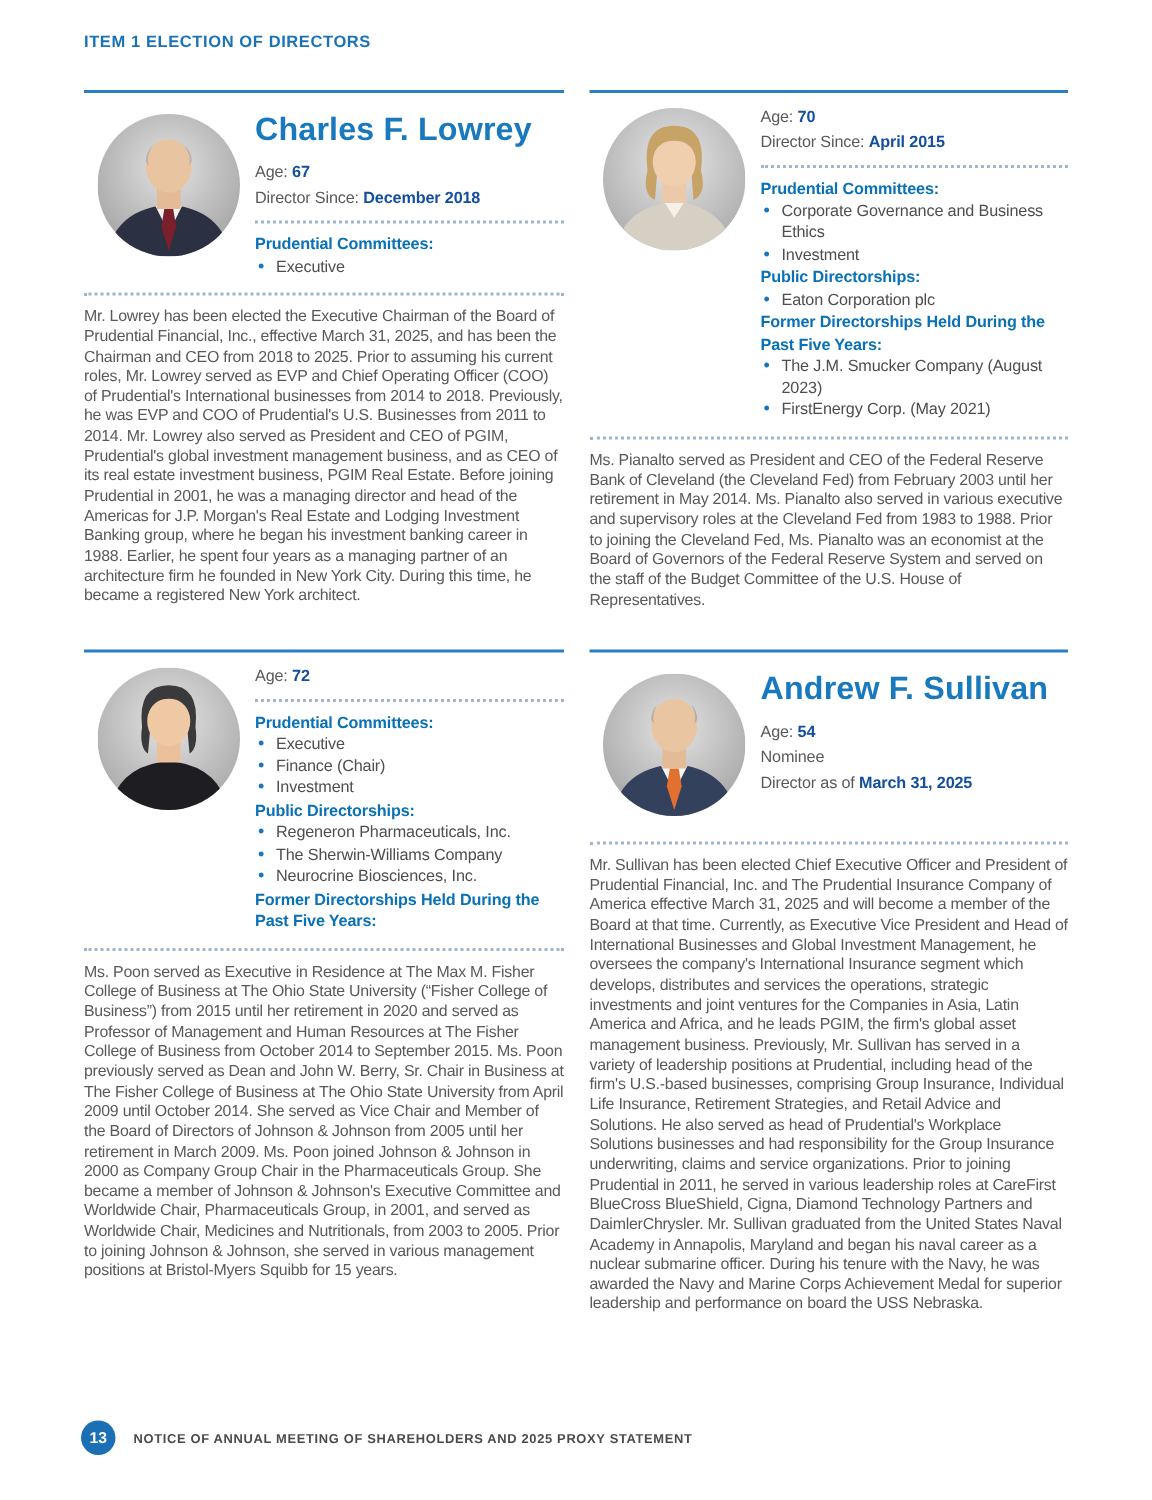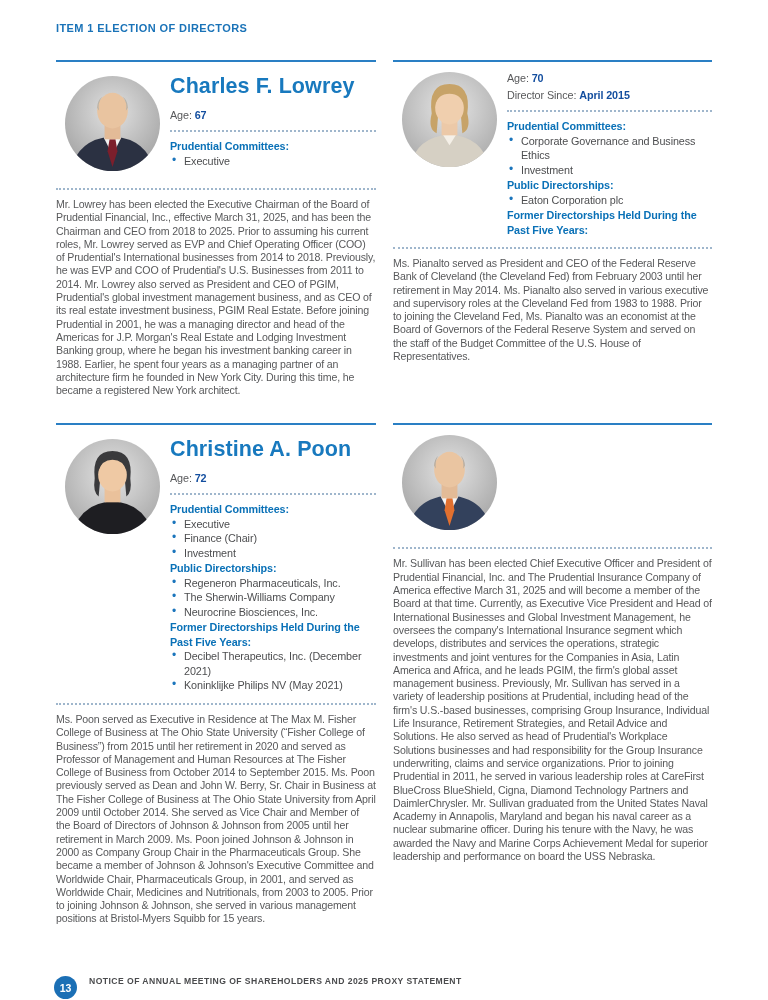--- a/index.html
+++ b/index.html
@@ -65,22 +65,22 @@
     font-size: 12px;
   }
 
   .bio {
     font-size: 10.6px; line-height: 13.3px; color: #58595B;
     letter-spacing: -0.15px;
   }
 
   
   .footer {
-    position: absolute; left: 54px; top: 976px;
-    display: flex; 
+    position: absolute; left: 54px; top: 947px;
+    display: flex; align-items: center;
   }
   .page-num {
     width: 23px; height: 23px; border-radius: 50%;
     background: #1B6FB5; color: #ffffff;
     font-size: 10.5px; font-weight: bold;
     display: flex; align-items: center; justify-content: center;
     letter-spacing: 0;
   }
   .footer-text {
     margin-left: 12px;
@@ -112,20 +112,21 @@
             <path d="M39 62 L48 80 L57 62 Z" fill="#f2f2f2"></path>
             <path d="M45 64 h6 l2 12 -5 16 -5 -16 Z" fill="#7c1f2c"></path>
             <rect x="40" y="46" width="16" height="18" fill="#e3bb97"></rect>
             <ellipse cx="48" cy="35" rx="15.5" ry="18" fill="#e9c4a0"></ellipse>
             <path d="M32.5 32 q0-7 5-11 q-5 7 -3 14 Z M63.5 32 q0-7 -5-11 q5 7 3 14 Z" fill="#b9b3a8"></path>
           </svg>
         </div>
         <div class="info">
           <h2 class="name">Charles F. Lowrey</h2>
           <div class="meta"><span class="lbl">Age:</span> <span class="val">67</span></div>
+          <div class="meta"><span class="lbl">Director Since:</span> <span class="val">December 2018</span></div>
           <div class="dotted sep-inline"></div>
           <div class="sec-heading">Prudential Committees:</div>
           <ul class="bullets">
             <li>Executive</li>
           </ul>
         </div>
       </div>
       <div class="dotted sep-full"></div>
       <p class="bio">Mr. Lowrey has been elected the Executive Chairman of the Board of Prudential Financial, Inc., effective March 31, 2025, and has been the Chairman and CEO from 2018 to 2025. Prior to assuming his current roles, Mr. Lowrey served as EVP and Chief Operating Officer (COO) of Prudential's International businesses from 2014 to 2018. Previously, he was EVP and COO of Prudential's U.S. Businesses from 2011 to 2014. Mr. Lowrey also served as President and CEO of PGIM, Prudential's global investment management business, and as CEO of its real estate investment business, PGIM Real Estate. Before joining Prudential in 2001, he was a managing director and head of the Americas for J.P. Morgan's Real Estate and Lodging Investment Banking group, where he began his investment banking career in 1988. Earlier, he spent four years as a managing partner of an architecture firm he founded in New York City. During this time, he became a registered New York architect.</p>
     </section>
@@ -156,20 +157,24 @@
           <div class="sec-heading">Prudential Committees:</div>
           <ul class="bullets">
             <li>Corporate Governance and Business Ethics</li>
             <li>Investment</li>
           </ul>
           <div class="sec-heading">Public Directorships:</div>
           <ul class="bullets">
             <li>Eaton Corporation plc</li>
           </ul>
           <div class="sec-heading">Former Directorships Held During the Past Five Years:</div>
+          <ul class="bullets">
+            <li>The J.M. Smucker Company (August 2023)</li>
+            <li>FirstEnergy Corp. (May 2021)</li>
+          </ul>
         </div>
       </div>
       <div class="dotted sep-full"></div>
       <p class="bio">Ms. Pianalto served as President and CEO of the Federal Reserve Bank of Cleveland (the Cleveland Fed) from February 2003 until her retirement in May 2014. Ms. Pianalto also served in various executive and supervisory roles at the Cleveland Fed from 1983 to 1988. Prior to joining the Cleveland Fed, Ms. Pianalto was an economist at the Board of Governors of the Federal Reserve System and served on the staff of the Budget Committee of the U.S. House of Representatives.</p>
     </section>
 
     <section class="card">
       <div class="profile">
         <div class="photo">
           <svg viewBox="0 0 96 96">
@@ -181,40 +186,35 @@
               </defs>
             <rect width="96" height="96" fill="url(#bg3)"></rect>
             <path d="M8 96 Q14 66 48 63 Q82 66 88 96 Z" fill="#1e1e22"></path>
             <rect x="40" y="46" width="16" height="18" fill="#eac19b"></rect>
             <path d="M30 40 Q27 12 48 12 Q69 12 66 40 Q68 54 62 58 L60 36 Q60 20 48 20 Q36 20 36 36 L34 58 Q28 54 30 40 Z" fill="#3a3a3c"></path>
             <ellipse cx="48" cy="36" rx="14.5" ry="17" fill="#efc9a4"></ellipse>
             <path d="M33.5 33 Q33.5 17 48 17 Q62.5 17 62.5 33 Q59 21 48 21 Q37 21 33.5 33 Z" fill="#3a3a3c"></path>
           </svg>
         </div>
         <div class="info">
-          <h2 class="name">Christine A. Poon</h2>
           <div class="meta"><span class="lbl">Age:</span> <span class="val">72</span></div>
           <div class="dotted sep-inline"></div>
           <div class="sec-heading">Prudential Committees:</div>
           <ul class="bullets">
             <li>Executive</li>
             <li>Finance (Chair)</li>
             <li>Investment</li>
           </ul>
           <div class="sec-heading">Public Directorships:</div>
           <ul class="bullets">
             <li>Regeneron Pharmaceuticals, Inc.</li>
             <li>The Sherwin-Williams Company</li>
             <li>Neurocrine Biosciences, Inc.</li>
           </ul>
           <div class="sec-heading">Former Directorships Held During the Past Five Years:</div>
-          <ul class="bullets">
-            <li>Decibel Therapeutics, Inc. (December 2021)</li>
-            <li>Koninklijke Philips NV (May 2021)</li>
-          </ul>
         </div>
       </div>
       <div class="dotted sep-full"></div>
       <p class="bio">Ms. Poon served as Executive in Residence at The Max M. Fisher College of Business at The Ohio State University (“Fisher College of Business”) from 2015 until her retirement in 2020 and served as Professor of Management and Human Resources at The Fisher College of Business from October 2014 to September 2015. Ms. Poon previously served as Dean and John W. Berry, Sr. Chair in Business at The Fisher College of Business at The Ohio State University from April 2009 until October 2014. She served as Vice Chair and Member of the Board of Directors of Johnson &amp; Johnson from 2005 until her retirement in March 2009. Ms. Poon joined Johnson &amp; Johnson in 2000 as Company Group Chair in the Pharmaceuticals Group. She became a member of Johnson &amp; Johnson's Executive Committee and Worldwide Chair, Pharmaceuticals Group, in 2001, and served as Worldwide Chair, Medicines and Nutritionals, from 2003 to 2005. Prior to joining Johnson &amp; Johnson, she served in various management positions at Bristol-Myers Squibb for 15 years.</p>
     </section>
 
     <section class="card">
       <div class="profile">
         <div class="photo">
           <svg viewBox="0 0 96 96">
@@ -226,20 +226,26 @@
               </defs>
             <rect width="96" height="96" fill="url(#bg4)"></rect>
             <path d="M6 96 Q12 64 48 61 Q84 64 90 96 Z" fill="#33415c"></path>
             <path d="M39 62 L48 80 L57 62 Z" fill="#f4f4f4"></path>
             <path d="M45 64 h6 l2 12 -5 16 -5 -16 Z" fill="#e2702f"></path>
             <rect x="40" y="46" width="16" height="18" fill="#e3bb97"></rect>
             <ellipse cx="48" cy="35" rx="15.5" ry="18" fill="#eac5a1"></ellipse>
             <path d="M32.5 31 q0-6 4-10 q-4 7 -2 13 Z M63.5 31 q0-6 -4-10 q4 7 2 13 Z" fill="#b5ab9e"></path>
           </svg>
         </div>
+        <div class="info">
+          <h2 class="name">Andrew F. Sullivan</h2>
+          <div class="meta"><span class="lbl">Age:</span> <span class="val">54</span></div>
+          <div class="meta"><span class="lbl">Nominee</span></div>
+          <div class="meta"><span class="lbl">Director as of</span> <span class="val">March 31, 2025</span></div>
+        </div>
       </div>
       <div class="dotted sep-full"></div>
       <p class="bio">Mr. Sullivan has been elected Chief Executive Officer and President of Prudential Financial, Inc. and The Prudential Insurance Company of America effective March 31, 2025 and will become a member of the Board at that time. Currently, as Executive Vice President and Head of International Businesses and Global Investment Management, he oversees the company's International Insurance segment which develops, distributes and services the operations, strategic investments and joint ventures for the Companies in Asia, Latin America and Africa, and he leads PGIM, the firm's global asset management business. Previously, Mr. Sullivan has served in a variety of leadership positions at Prudential, including head of the firm's U.S.-based businesses, comprising Group Insurance, Individual Life Insurance, Retirement Strategies, and Retail Advice and Solutions. He also served as head of Prudential's Workplace Solutions businesses and had responsibility for the Group Insurance underwriting, claims and service organizations. Prior to joining Prudential in 2011, he served in various leadership roles at CareFirst BlueCross BlueShield, Cigna, Diamond Technology Partners and DaimlerChrysler. Mr. Sullivan graduated from the United States Naval Academy in Annapolis, Maryland and began his naval career as a nuclear submarine officer. During his tenure with the Navy, he was awarded the Navy and Marine Corps Achievement Medal for superior leadership and performance on board the USS Nebraska.</p>
     </section>
 
   </div>
 
   <div class="footer">
     <div class="page-num">13</div>
     <div class="footer-text">NOTICE OF ANNUAL MEETING OF SHAREHOLDERS AND 2025 PROXY STATEMENT</div>

